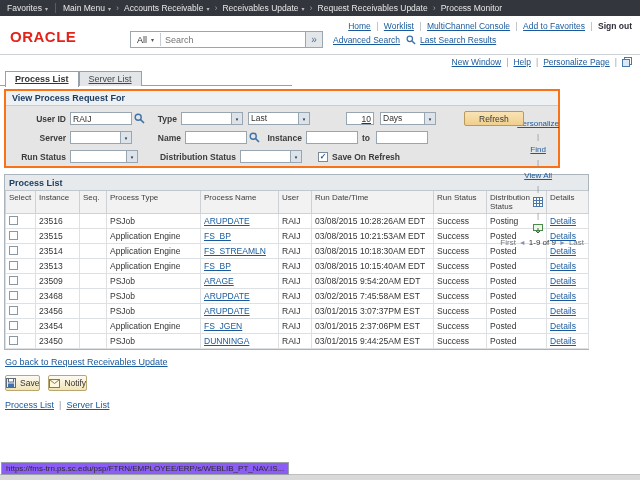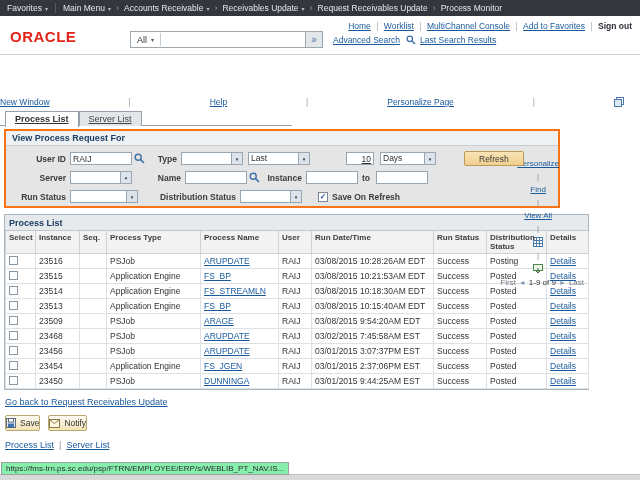--- a/index.html
+++ b/index.html
@@ -23,21 +23,21 @@
 .signout { font-weight:bold; color:#2e2e38; cursor:pointer; }
 .search-row { position:absolute; left:130px; top:15px; display:flex; align-items:center; }
 .search-box { display:flex; align-items:center; width:176px; height:17px; border:1px solid #9ba6ae; background:#fff; }
 .scope { display:flex; align-items:center; gap:4px; padding:0 6px; font-size:9px; cursor:pointer; }
 .sb-div { width:1px; height:13px; background:#c6cdd2; }
 .search-input { flex:1; min-width:0; border:none; outline:none; font-size:9px; padding:0 4px; font-family:inherit; color:#333; }
 .go-btn { width:17px; height:17px; background:#e4e7ea; border:1px solid #9ba6ae; border-left:none; color:#4a6e96; font-size:10px; display:flex; align-items:center; justify-content:center; cursor:pointer; }
 .adv { display:flex; align-items:center; gap:4px; margin-left:10px; font-size:8.5px; }
 
 
-.pagelinks { height:14px; display:flex; justify-content:space-between; align-items:center; padding-right:16px; font-size:8.5px;margin-top:40px; }
+.pagelinks { height:14px; display:flex; justify-content:flex-end; align-items:center; padding-right:8px; font-size:8.5px; }
 .psep { color:#9aa0a6; margin:0 5px; }
 
 
 .tabs { position:relative; height:17px; display:flex; align-items:flex-end; padding-left:5px; }
 .tab-rule { position:absolute; left:0; bottom:0; width:292px; height:1px; background:#97a1ab; }
 .tab { border:1px solid #97a1ab; border-bottom:none; padding:2px 9px; font-size:9px; cursor:pointer; position:relative; white-space:nowrap; }
 .tab span { text-decoration:underline; }
 .tab-active { background:#fff; z-index:2; margin-bottom:-1px; padding-bottom:3px; font-weight:bold; }
 .tab-inactive { background:#e2e6e9; color:#444; }
 
@@ -58,31 +58,31 @@
 
 .gridbox { width:585px; margin:6px 0 0 4px; border:1px solid #aab4bc; }
 .grid-title { display:flex; align-items:center; background:#e7eaed; border-bottom:1px solid #c0c7cd; padding:2px 4px; height:16px; }
 .grid-title-text { font-size:9px; font-weight:bold; color:#1d3e63; }
 .grid-tools { margin-left:auto; display:flex; align-items:center; gap:4px; font-size:8px;flex-direction:column; }
 .gt-sep { color:#8a9096; }
 .pager { display:flex; align-items:center; gap:3px; margin-left:8px; font-size:8px; color:#6e757b; }
 .pager .arrow { color:#7d96b0; font-size:7px; cursor:pointer; }
 .pager .range { color:#333; }
 table.pgrid { border-collapse:collapse; width:100%; table-layout:fixed; }
-table.pgrid th { background:#f2f2f2; border:1px solid #cdd2d6; border-top:none; font-size:8px; color:#3e3e3e; text-align:left; padding:2px 3px; font-weight:bold; vertical-align:top; }
+table.pgrid th { background:#f2f2f2; border:1px solid #cdd2d6; border-top:none; font-size:8px; color:#3e3e3e; text-align:left; padding:2px 3px; font-weight:normal; vertical-align:top; }
 table.pgrid td { border:1px solid #dde1e4; border-top:none; font-size:8.5px; padding:1px 3px; height:15px; vertical-align:middle; white-space:nowrap; overflow:hidden; background:#fff; }
 .cb { width:9px; height:9px; border:1px solid #8b98a2; background:#fff; display:inline-block; cursor:pointer; }
 
 
 .goback { margin:7px 0 0 5px; font-size:9px; }
 .btnrow { margin:8px 0 0 5px; display:flex; gap:8px; }
 .tbtn { display:inline-flex; align-items:center; gap:4px; height:16px; padding:0 0; background:linear-gradient(#fdfbf3,#f2e3b6); border:1px solid #b9a771; border-radius:2px; font-size:8.5px; font-family:inherit; color:#333; cursor:pointer; }
 .bottomlinks { margin:9px 0 0 5px; font-size:9px; display:flex; gap:5px; align-items:center; }
 
-.status-tip { position:absolute; left:1px; bottom:5px; background:#86efac; border:1px solid #9aa0a6; font-size:8px; color:#2c2c2c; padding:1px 4px; white-space:nowrap; z-index:5; }
+.status-tip { position:absolute; left:1px; bottom:5px; background:#8b5cf6; border:1px solid #9aa0a6; font-size:8px; color:#2c2c2c; padding:1px 4px; white-space:nowrap; z-index:5; }
 .bottom-strip { position:absolute; left:0; bottom:0; width:640px; height:6px; background:#d9d9d9; border-top:1px solid #bfbfbf; }
 </style>
 </head>
 <body>
 
 <div class="crumb-bar">
   <span class="crumb">
     <span>Favorites</span>
     <span class="caret">▾</span>
   </span>
@@ -124,20 +124,21 @@
     <span class="hsep"></span>
     <span class="signout">Sign out</span>
   </div>
   <div class="search-row">
     <div class="search-box">
       <span class="scope">
         <span>All</span>
         <span class="caret" style="color:#555">▾</span>
       </span>
       <span class="sb-div"></span>
+      <input class="search-input" placeholder="Search" style="">
     </div>
     <span class="go-btn">»</span>
     <span class="adv">
       <span class="link">Advanced Search</span>
       <span class="mag">
         <svg width="10" height="10" viewBox="0 0 11 11">
             <circle cx="4.2" cy="4.2" r="3" fill="none" stroke="#3f72a8" stroke-width="1.4"></circle>
             <line x1="6.6" y1="6.6" x2="10" y2="10" stroke="#3f72a8" stroke-width="1.6"></line>
           </svg>
       </span>

